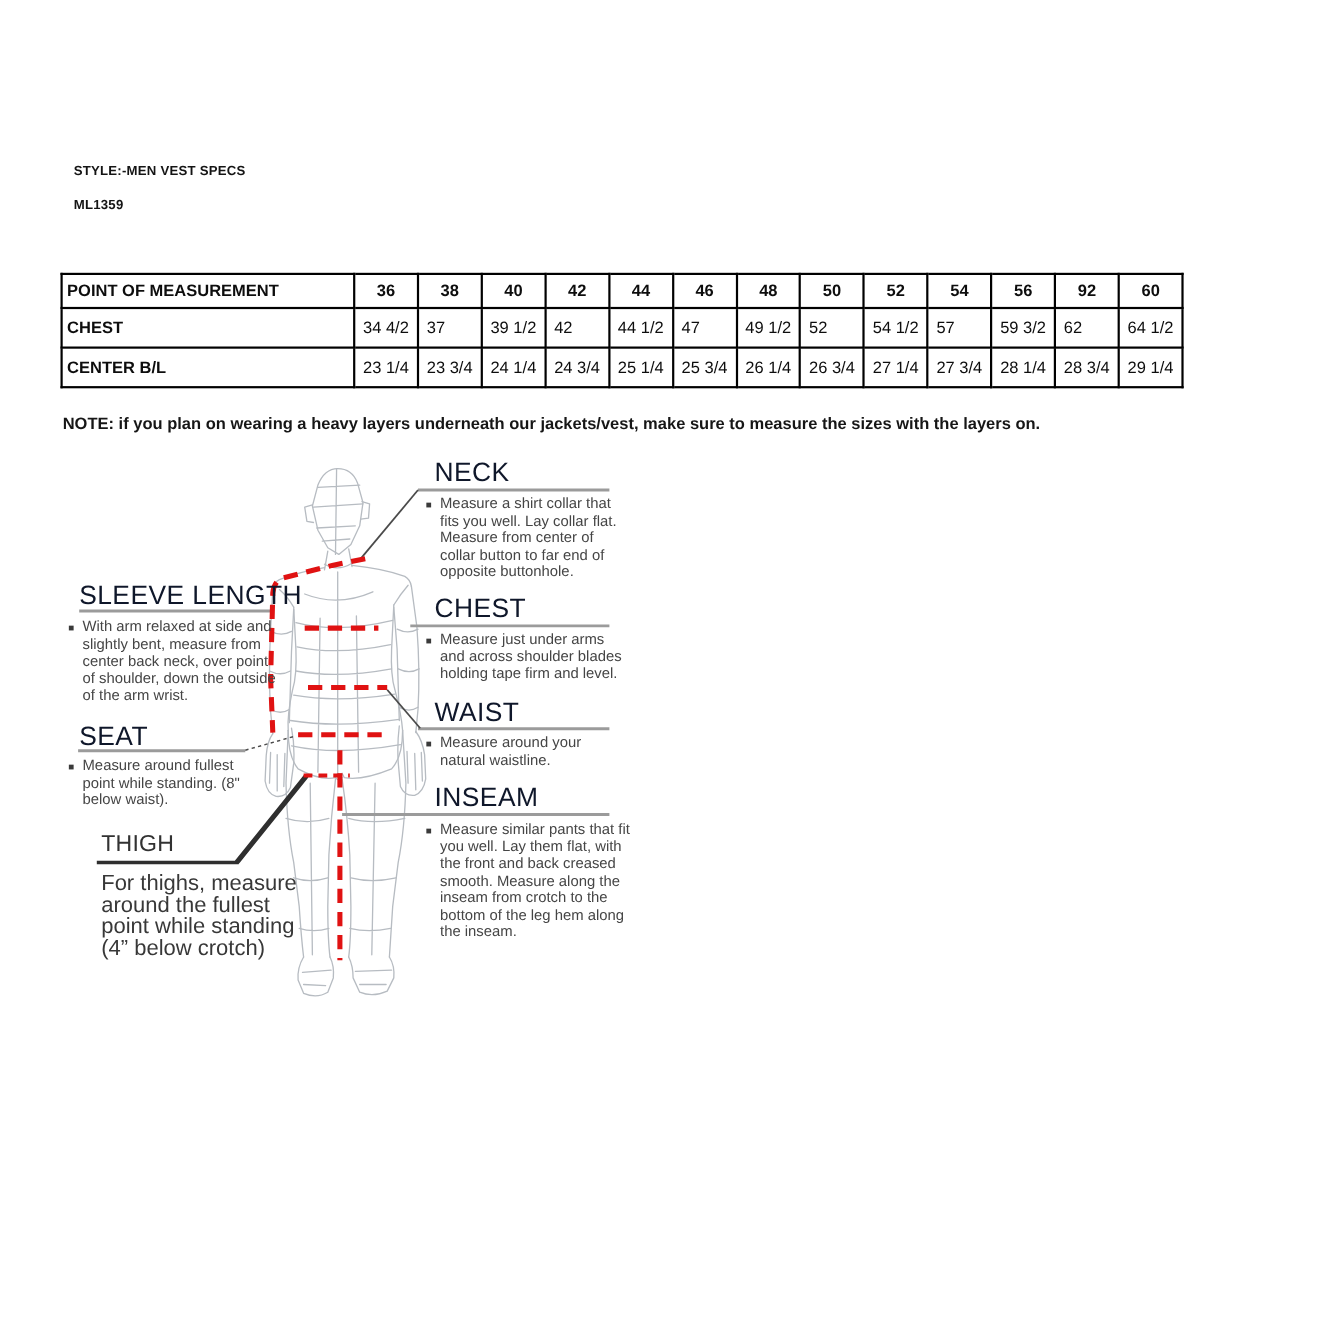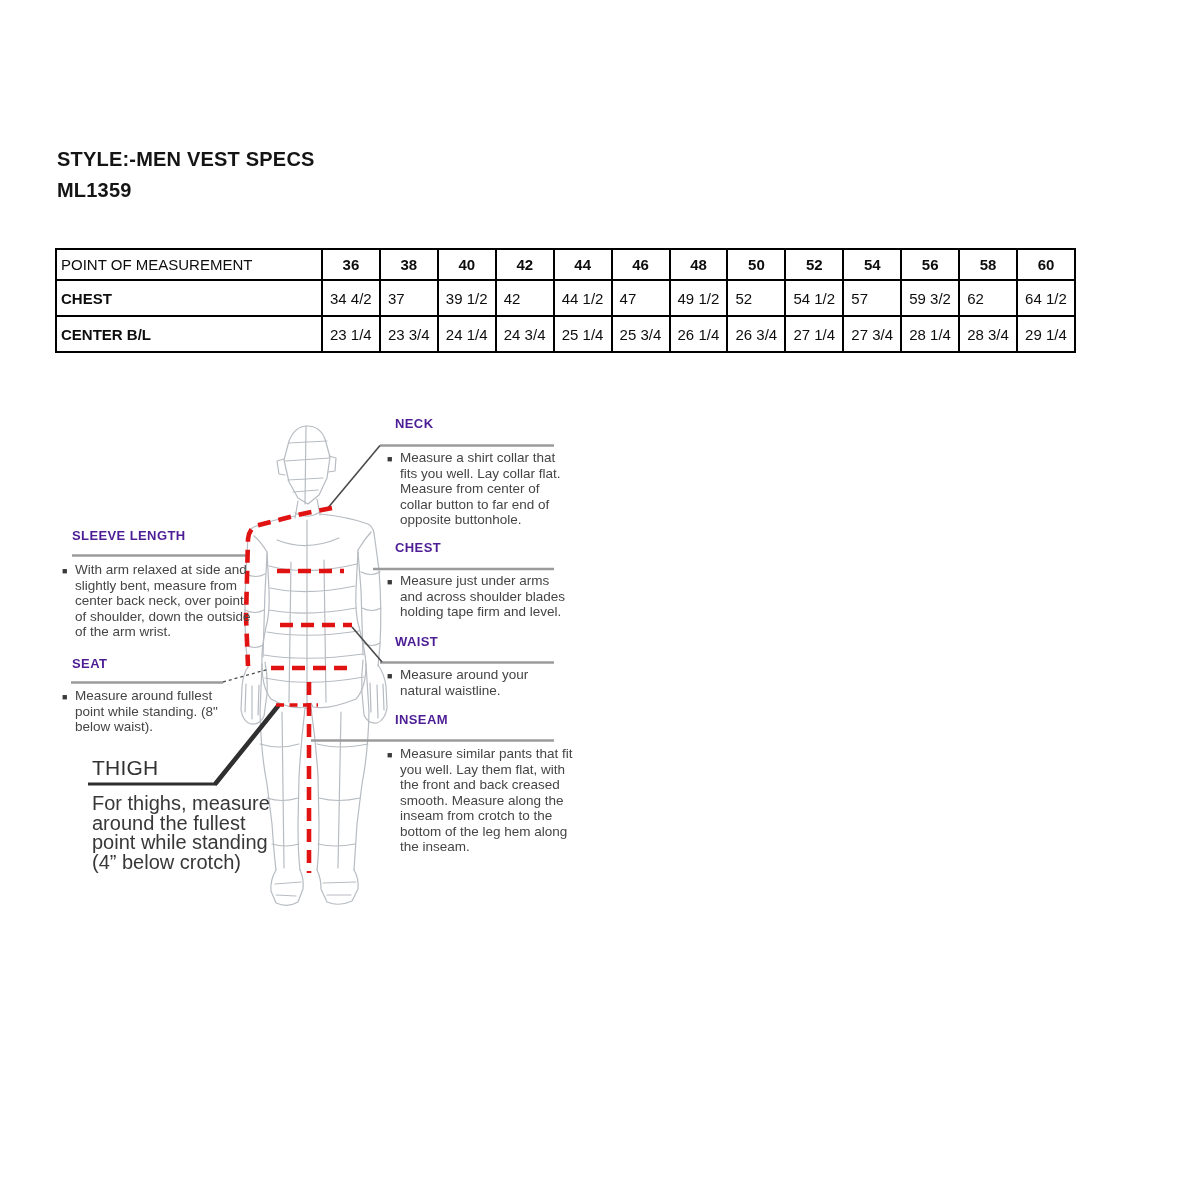--- a/index.html
+++ b/index.html
@@ -1,33 +1,33 @@
 <!DOCTYPE html>
 <html><head>
 <meta charset="utf-8">
 <style>
   html,body{margin:0;padding:0;background:#ffffff;}
   .canvas{position:relative;width:1200px;height:1200px;background:#fff;overflow:hidden;
           font-family:"Liberation Sans", sans-serif;color:#111;}
-  .title{position:absolute;left:57px;font-size:20px;font-weight:bold;color:#141414;letter-spacing:0.2px;}
+  .title{position:absolute;left:67px;font-size:12px;font-weight:bold;color:#141414;letter-spacing:0.2px;}
   .t1{top:148px;}
   .t2{top:179px;}
   table.spec{position:absolute;left:55px;top:248px;width:1021px;border-collapse:collapse;
              table-layout:fixed;font-size:15px;color:#0d0d0d;}
   table.spec th, table.spec td{border:2px solid #000;overflow:hidden;white-space:nowrap;}
   table.spec thead tr{height:31px;}
   table.spec tbody tr{height:36px;}
-  th.pom{width:259px;text-align:left;padding-left:4px;font-weight:normal;}
+  th.pom{width:259px;text-align:left;padding-left:4px;font-weight:bold;}
   th.szh{text-align:center;font-weight:bold;}
   th.rowlab{text-align:left;padding-left:4px;font-weight:bold;}
   td.val{text-align:left;padding-left:7px;font-weight:normal;}
   .note{position:absolute;left:57px;top:377px;font-size:15px;font-weight:bold;color:#161616;}
   .diagram{position:absolute;left:55px;top:412px;width:540px;height:508px;}
   .diagram svg{position:absolute;left:0;top:0;}
-  .mg-head{position:absolute;font-size:13px;font-weight:bold;color:#4c1d95;letter-spacing:0.4px;}
+  .mg-head{position:absolute;font-size:24px;font-weight:normal;color:#0f172a;letter-spacing:0.4px;}
   .mg-body{position:absolute;display:flex;font-size:13.5px;line-height:15.5px;color:#454545;font-weight:500;}
   .blt{width:13px;font-size:9px;padding-top:2px;color:#3a3a3a;flex:none;}
   .mg-head.thigh{font-weight:normal;color:#323232;font-size:21px;letter-spacing:0.2px;}
   .mg-body.thigh{font-size:20px;line-height:19.5px;color:#383838;font-weight:normal;}
 </style>
 </head>
 <body>
 
 <div class="canvas">
 
@@ -42,21 +42,21 @@
           <th class="szh">38</th>
           <th class="szh">40</th>
           <th class="szh">42</th>
           <th class="szh">44</th>
           <th class="szh">46</th>
           <th class="szh">48</th>
           <th class="szh">50</th>
           <th class="szh">52</th>
           <th class="szh">54</th>
           <th class="szh">56</th>
-          <th class="szh">58</th>
+          <th class="szh">92</th>
           <th class="szh">60</th>
         </tr>
       </thead>
     <tbody>
         <tr>
           <th class="rowlab">CHEST</th>
           <td class="val">34 4/2</td>
           <td class="val">37</td>
           <td class="val">39 1/2</td>
           <td class="val">42</td>
@@ -82,20 +82,21 @@
           <td class="val">26 3/4</td>
           <td class="val">27 1/4</td>
           <td class="val">27 3/4</td>
           <td class="val">28 1/4</td>
           <td class="val">28 3/4</td>
           <td class="val">29 1/4</td>
         </tr>
       </tbody>
   </table>
 
+  <div class="note">NOTE: if you plan on wearing a heavy layers underneath our jackets/vest, make sure to measure the sizes with the layers on.</div>
 
   <div class="diagram">
     <svg width="540" height="508" viewBox="0 0 540 508">
 
       <g fill="none" stroke="#b7bcc2" stroke-width="1.2" stroke-linecap="round" stroke-linejoin="round">
         <path d="M 234,29 Q 240,14 252,14 Q 265,14 270,27 L 275,45 L 272,66 L 264,83 L 253,92 L 243,86 L 234,70 L 229,48 Z"></path>
         <path d="M 229,47 L 222,49 L 224,62 L 230,63"></path>
         <path d="M 274,44 L 281,46 L 280,59 L 273,60"></path>
         <path d="M 251,14 L 250,92 M 230,49 L 275,46 M 233,68 L 268,66 M 238,80 L 263,78 M 234,31 L 272,29"></path>
         <path d="M 243,89 L 240,106 M 262,87 L 265,103 M 240,101 Q 252,108 265,100"></path>

